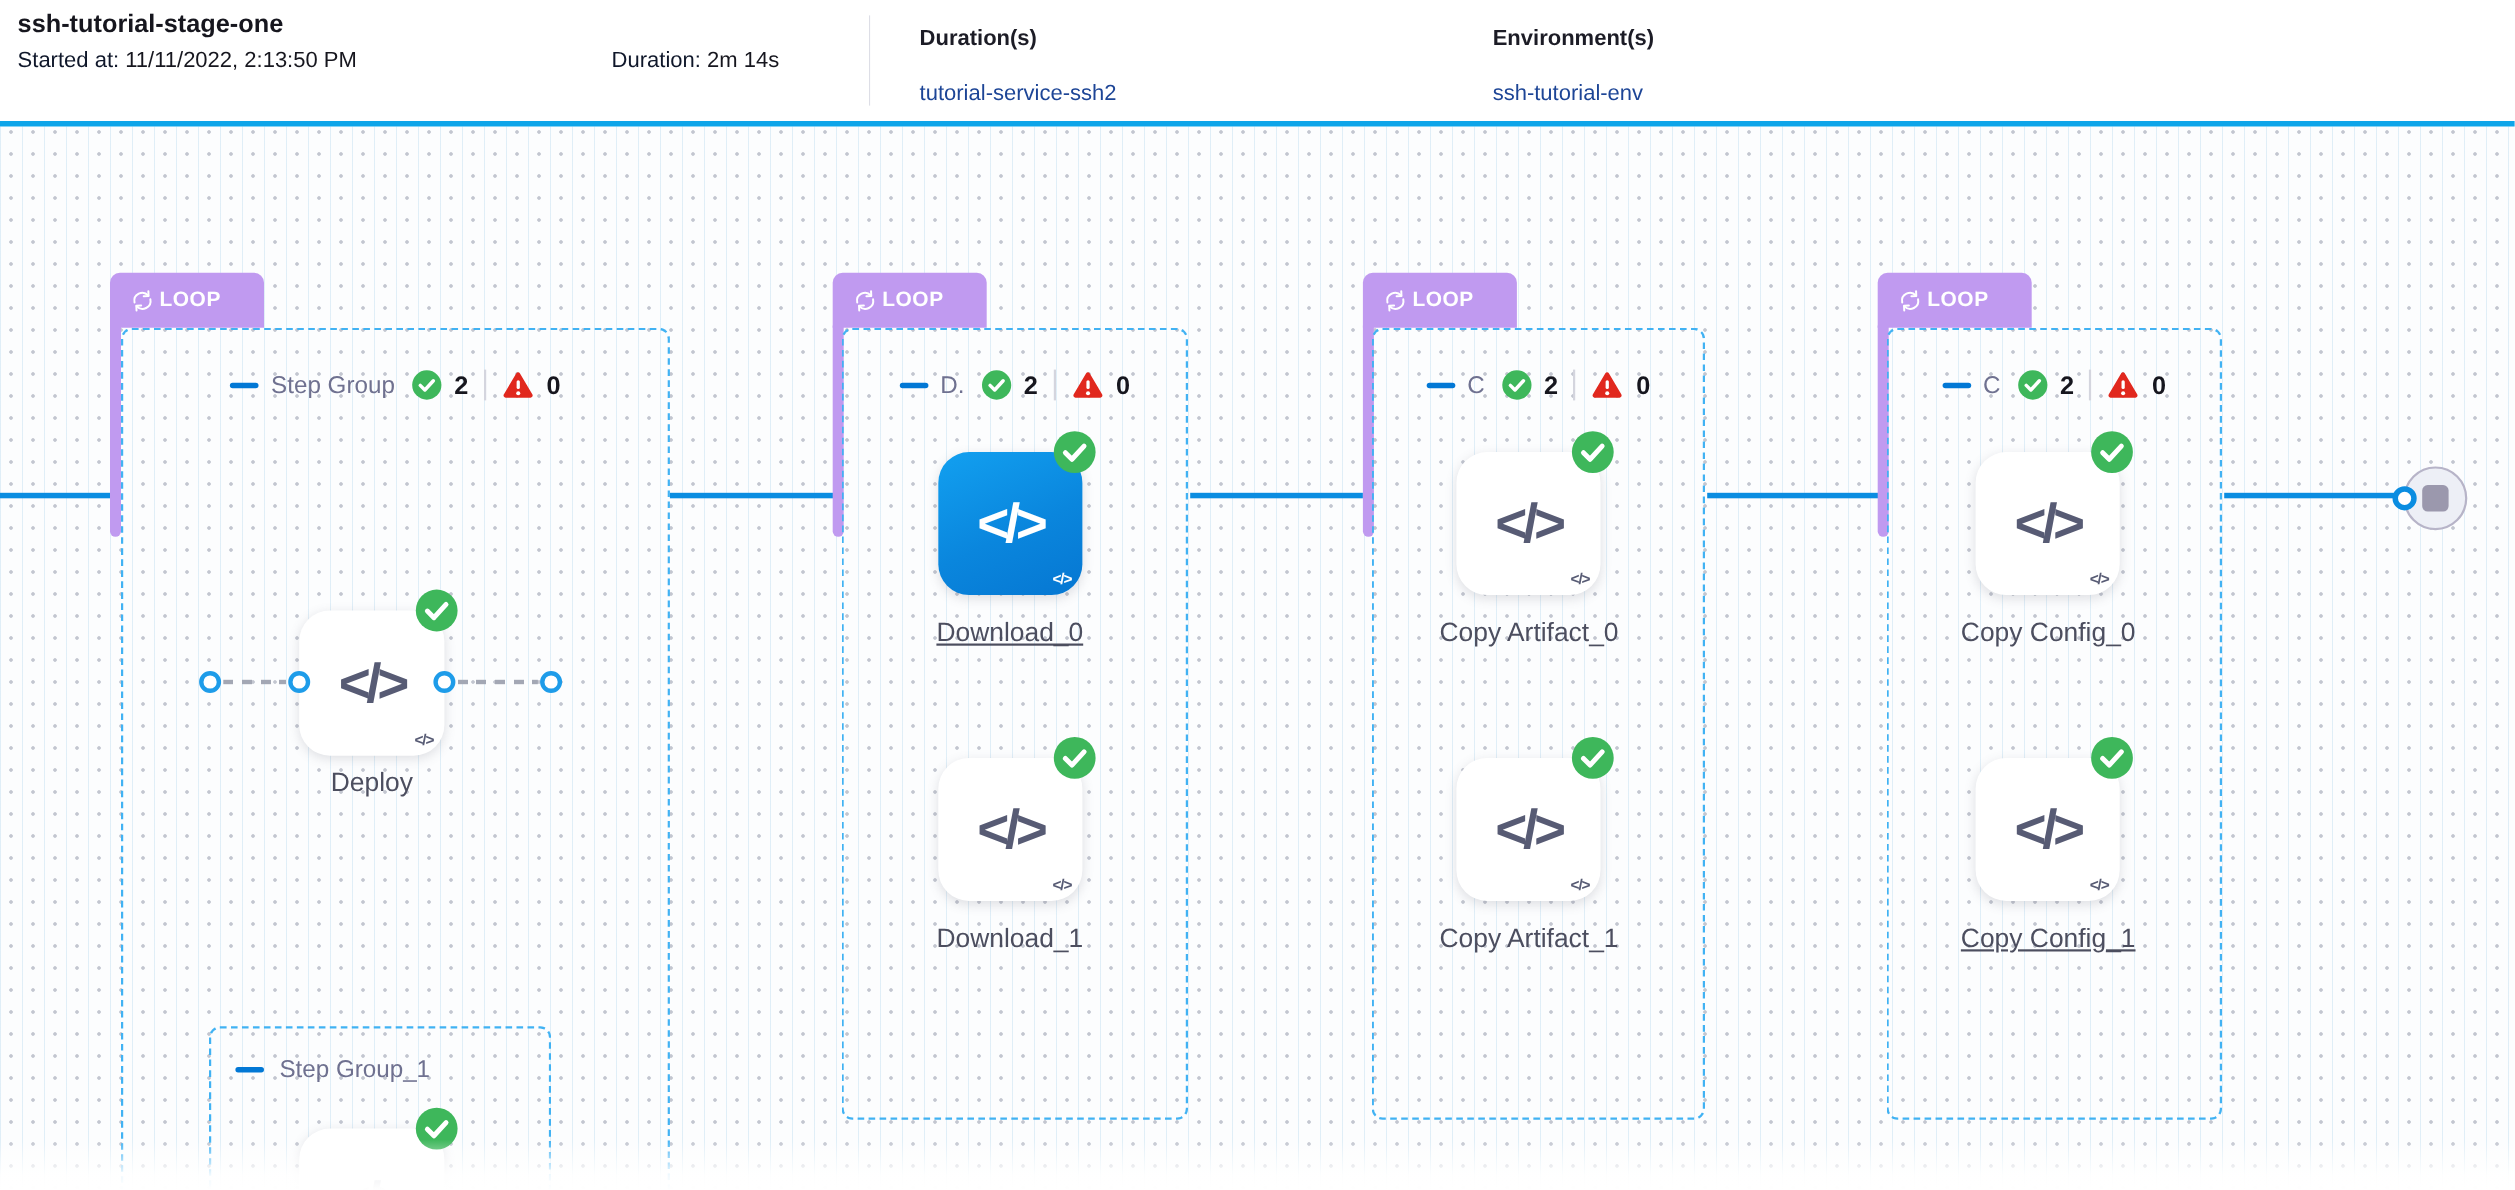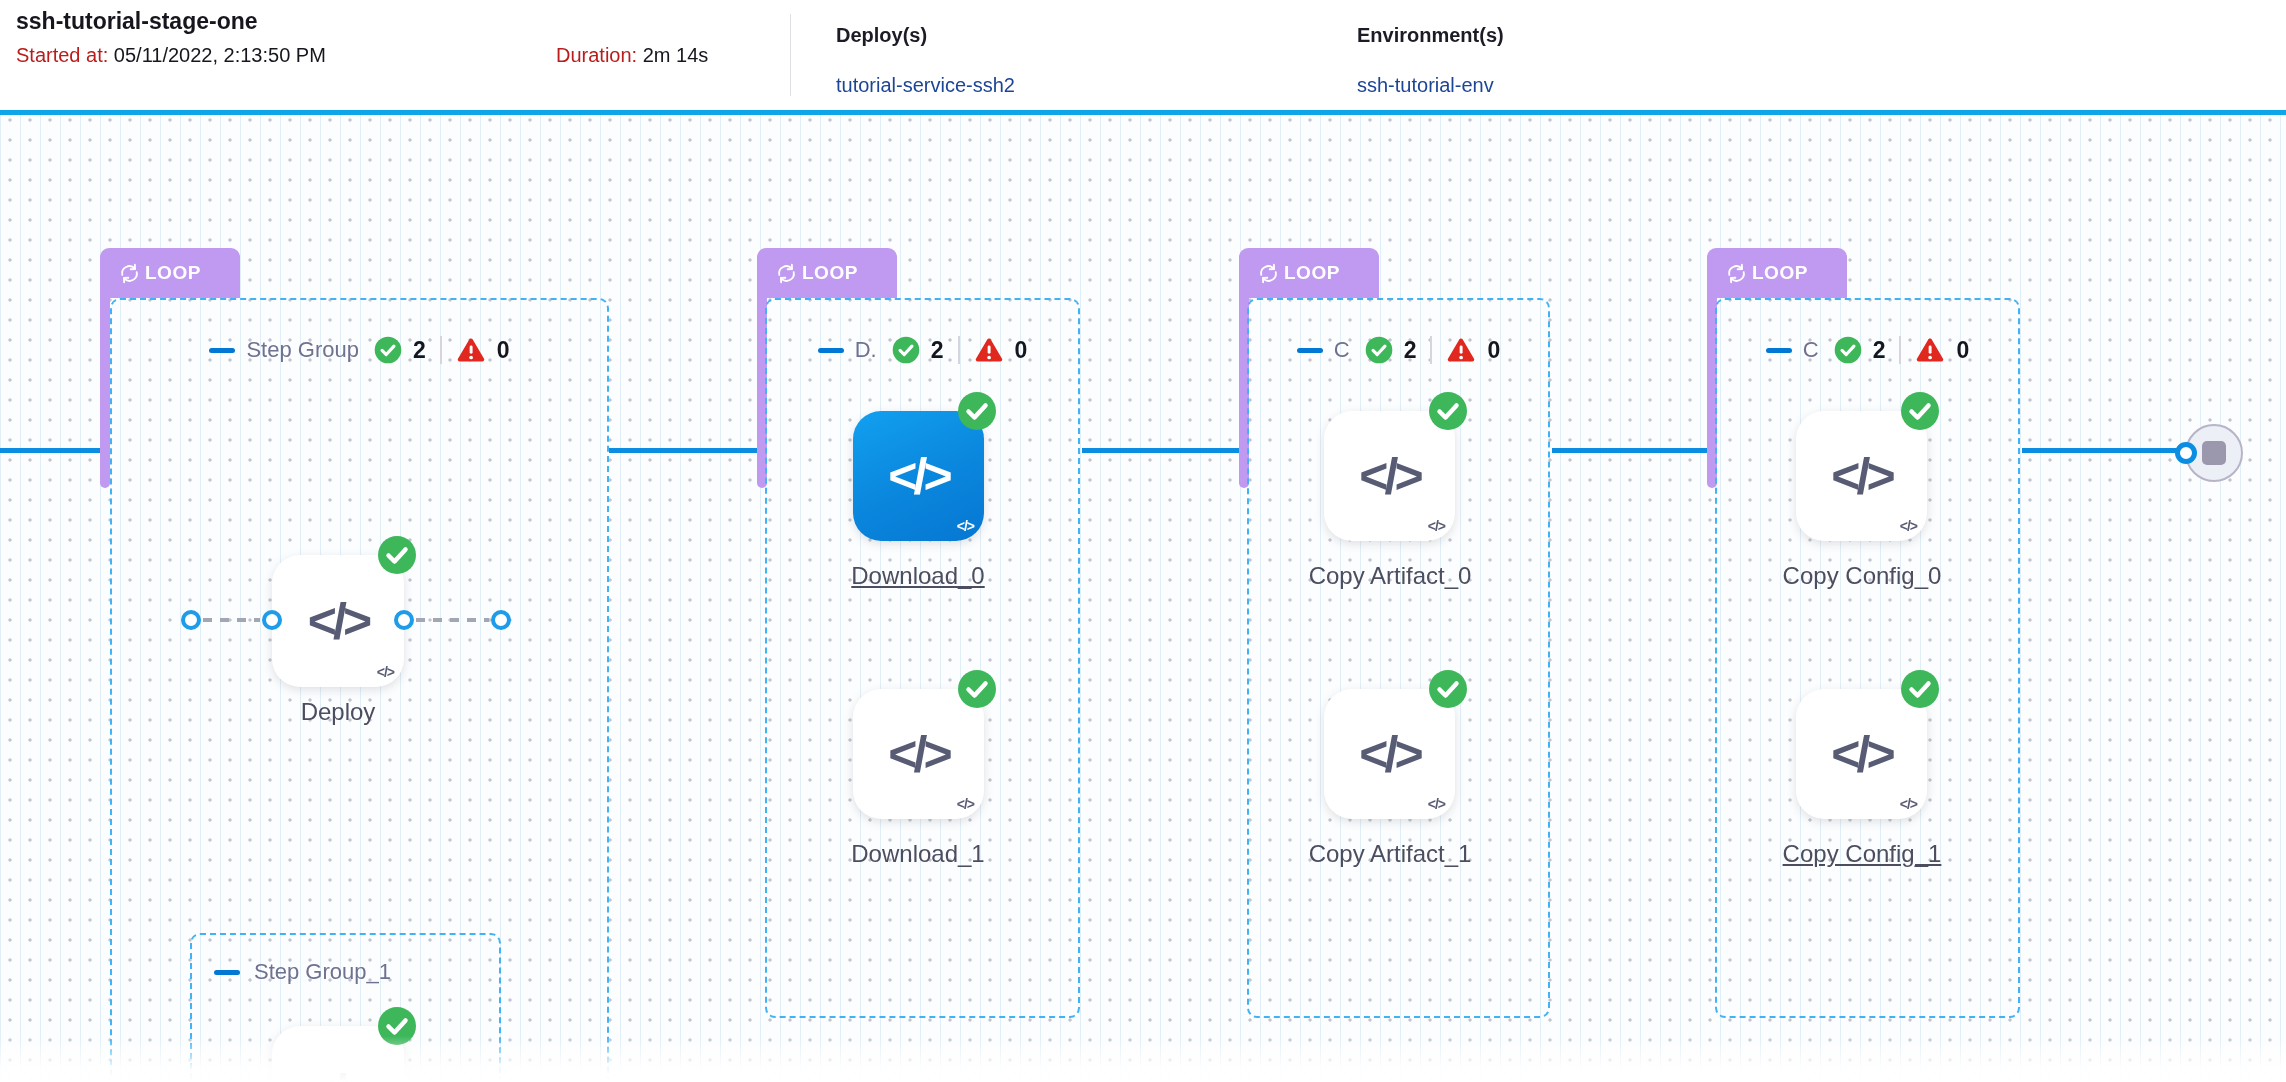--- a/index.html
+++ b/index.html
@@ -2,21 +2,21 @@
 <html><head>
 <meta charset="utf-8">
 <style>
   html,body{margin:0;padding:0;}
   body{width:2286px;height:1082px;overflow:hidden;font-family:"Liberation Sans","DejaVu Sans",sans-serif;background:#fff;position:relative;}
 
   
   .hdr{position:absolute;left:0;top:0;width:2286px;height:110px;background:#fff;border-bottom:5px solid #0ea5e9;z-index:20;}
   .hdr .title{position:absolute;left:16px;top:8px;font-size:23px;font-weight:700;color:#16161e;}
   .meta{position:absolute;top:44px;font-size:20px;color:#16161e;}
-  .meta .lbl{color:#b91c1c;}
+  .meta .lbl{color:#0f172a;}
   .hdr-vdiv{position:absolute;left:790px;top:14px;width:1px;height:82px;background:#dddee6;}
   .refblock{position:absolute;top:24px;}
   .refblock .blbl{font-size:20px;font-weight:600;color:#1c1c26;}
   .refblock .blink{display:block;margin-top:27px;font-size:20px;color:#1d4596;text-decoration:none;cursor:pointer;}
 
   
   .canvas{position:absolute;left:0;top:110px;width:2286px;height:972px;overflow:hidden;
     background-color:#fcfdfe;
     background-image:
       radial-gradient(circle,#c3c6d0 1.3px,transparent 2px),
@@ -60,29 +60,29 @@
   .fade{position:absolute;left:0;bottom:0;width:100%;height:46px;z-index:10;pointer-events:none;
     background:linear-gradient(to bottom,rgba(252,253,254,0),rgba(255,255,255,.92) 70%,#fff);}
 </style>
 </head>
 <body>
 
 <div class="hdr">
   <div class="title">ssh-tutorial-stage-one</div>
   <div class="meta" style="left:16px;">
     <span class="lbl">Started at:</span>
-    <span>05/11/2022, 2:13:50 PM</span>
+    <span>11/11/2022, 2:13:50 PM</span>
   </div>
   <div class="meta" style="left:556px;text-align:center;">
     <span class="lbl">Duration:</span>
     <span>2m 14s</span>
   </div>
   <div class="hdr-vdiv"></div>
   <div class="refblock" style="left:836px;">
-    <span class="blbl">Deploy(s)</span>
+    <span class="blbl">Duration(s)</span>
     <a class="blink">tutorial-service-ssh2</a>
   </div>
   <div class="refblock" style="left:1357px;">
     <span class="blbl">Environment(s)</span>
     <a class="blink">ssh-tutorial-env</a>
   </div>
 </div>
 
 <div class="canvas">
 

